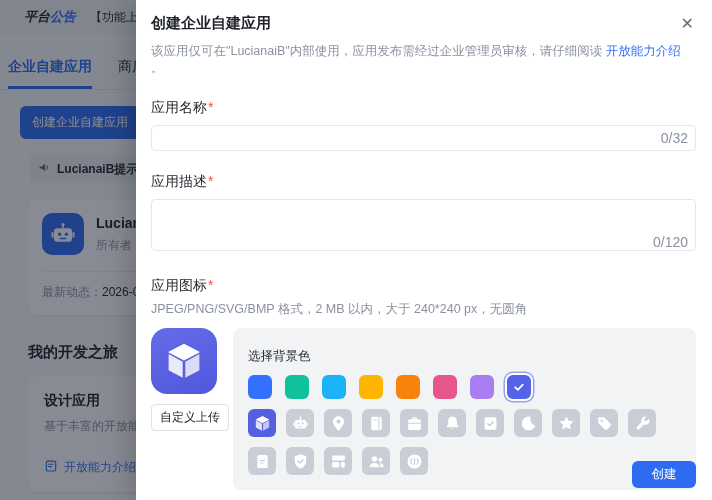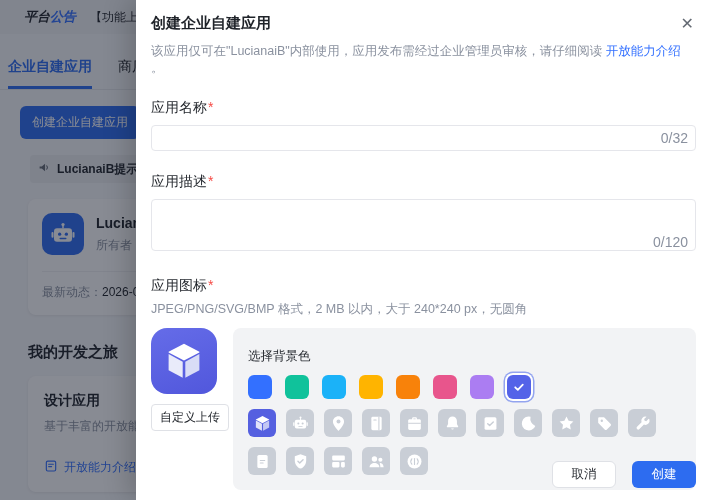--- a/index.html
+++ b/index.html
@@ -308,17 +308,16 @@
                 <circle cx="12" cy="12" r="8.8" fill="#fff"></circle>
                 <rect x="11.3" y="7.5" width="1.4" height="9" rx=".7" fill="currentColor"></rect>
                 <path d="M8.6 8.6a5.6 5.6 0 0 0 0 6.8M15.4 8.6a5.6 5.6 0 0 1 0 6.8" stroke="currentColor" stroke-width="1.4" fill="none" stroke-linecap="round"></path>
               </svg>
           </button>
         </div>
       </div>
     </div>
 
     <div class="m-footer">
-      <button class="btn-cancel">取消</button>
       <button class="btn-primary">创建</button>
     </div>
   </div>
 </div>
 
 </body></html>

